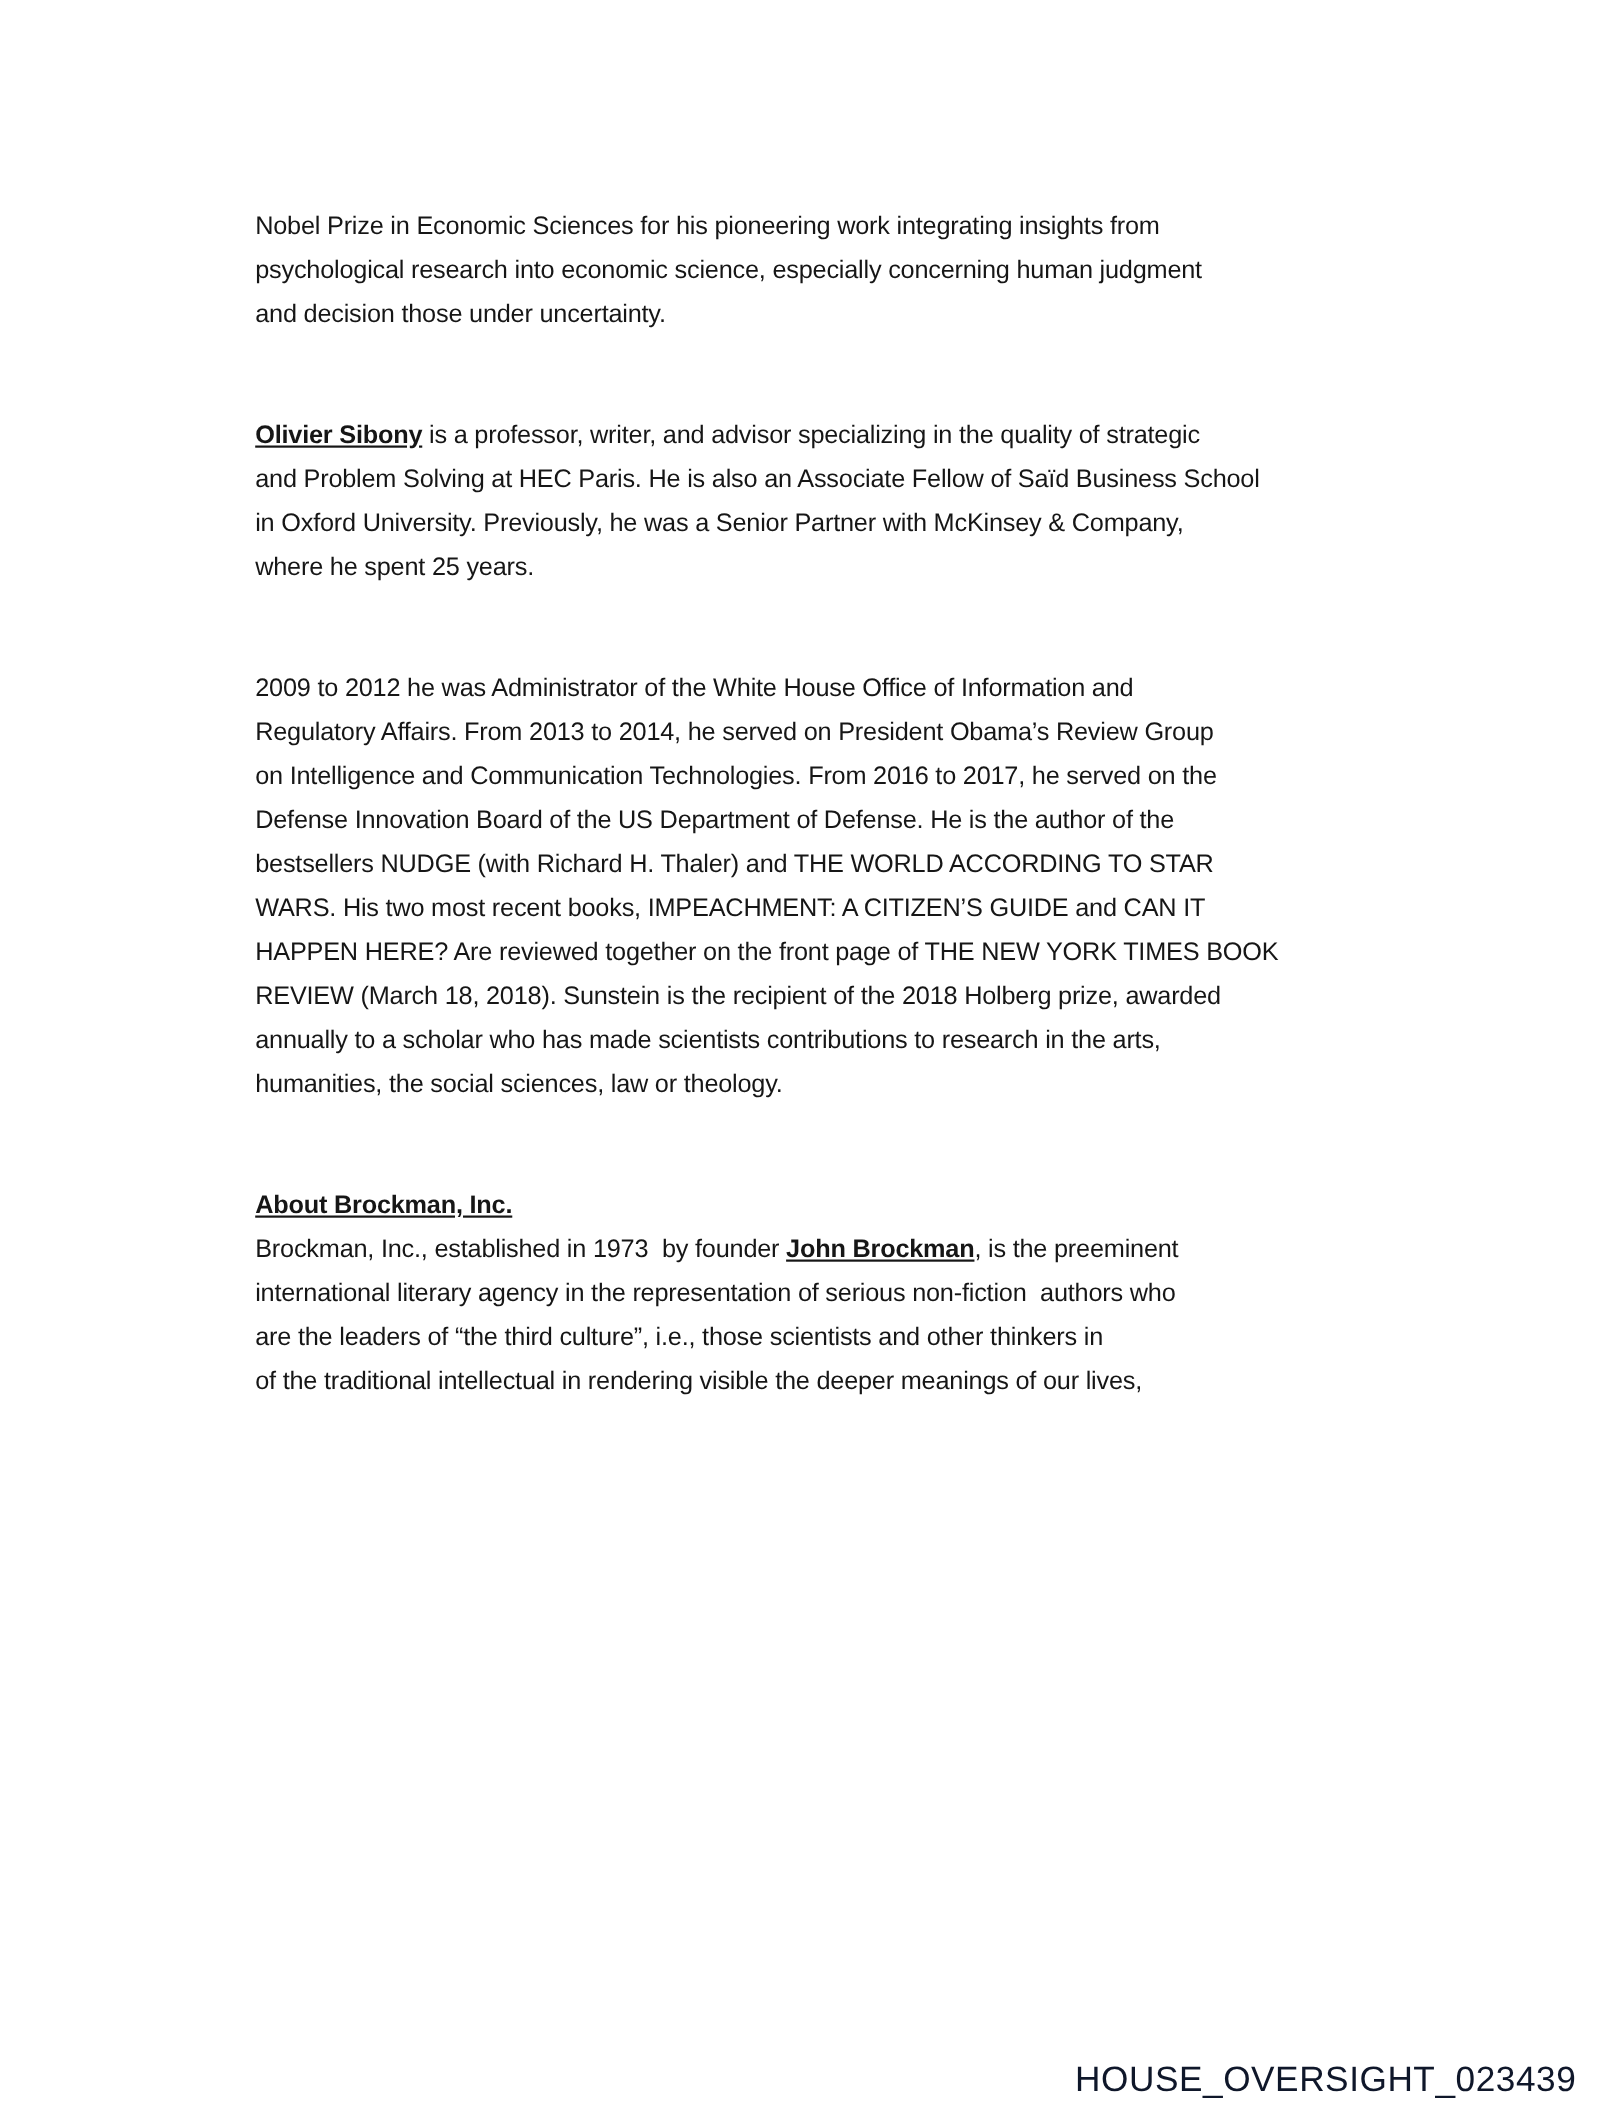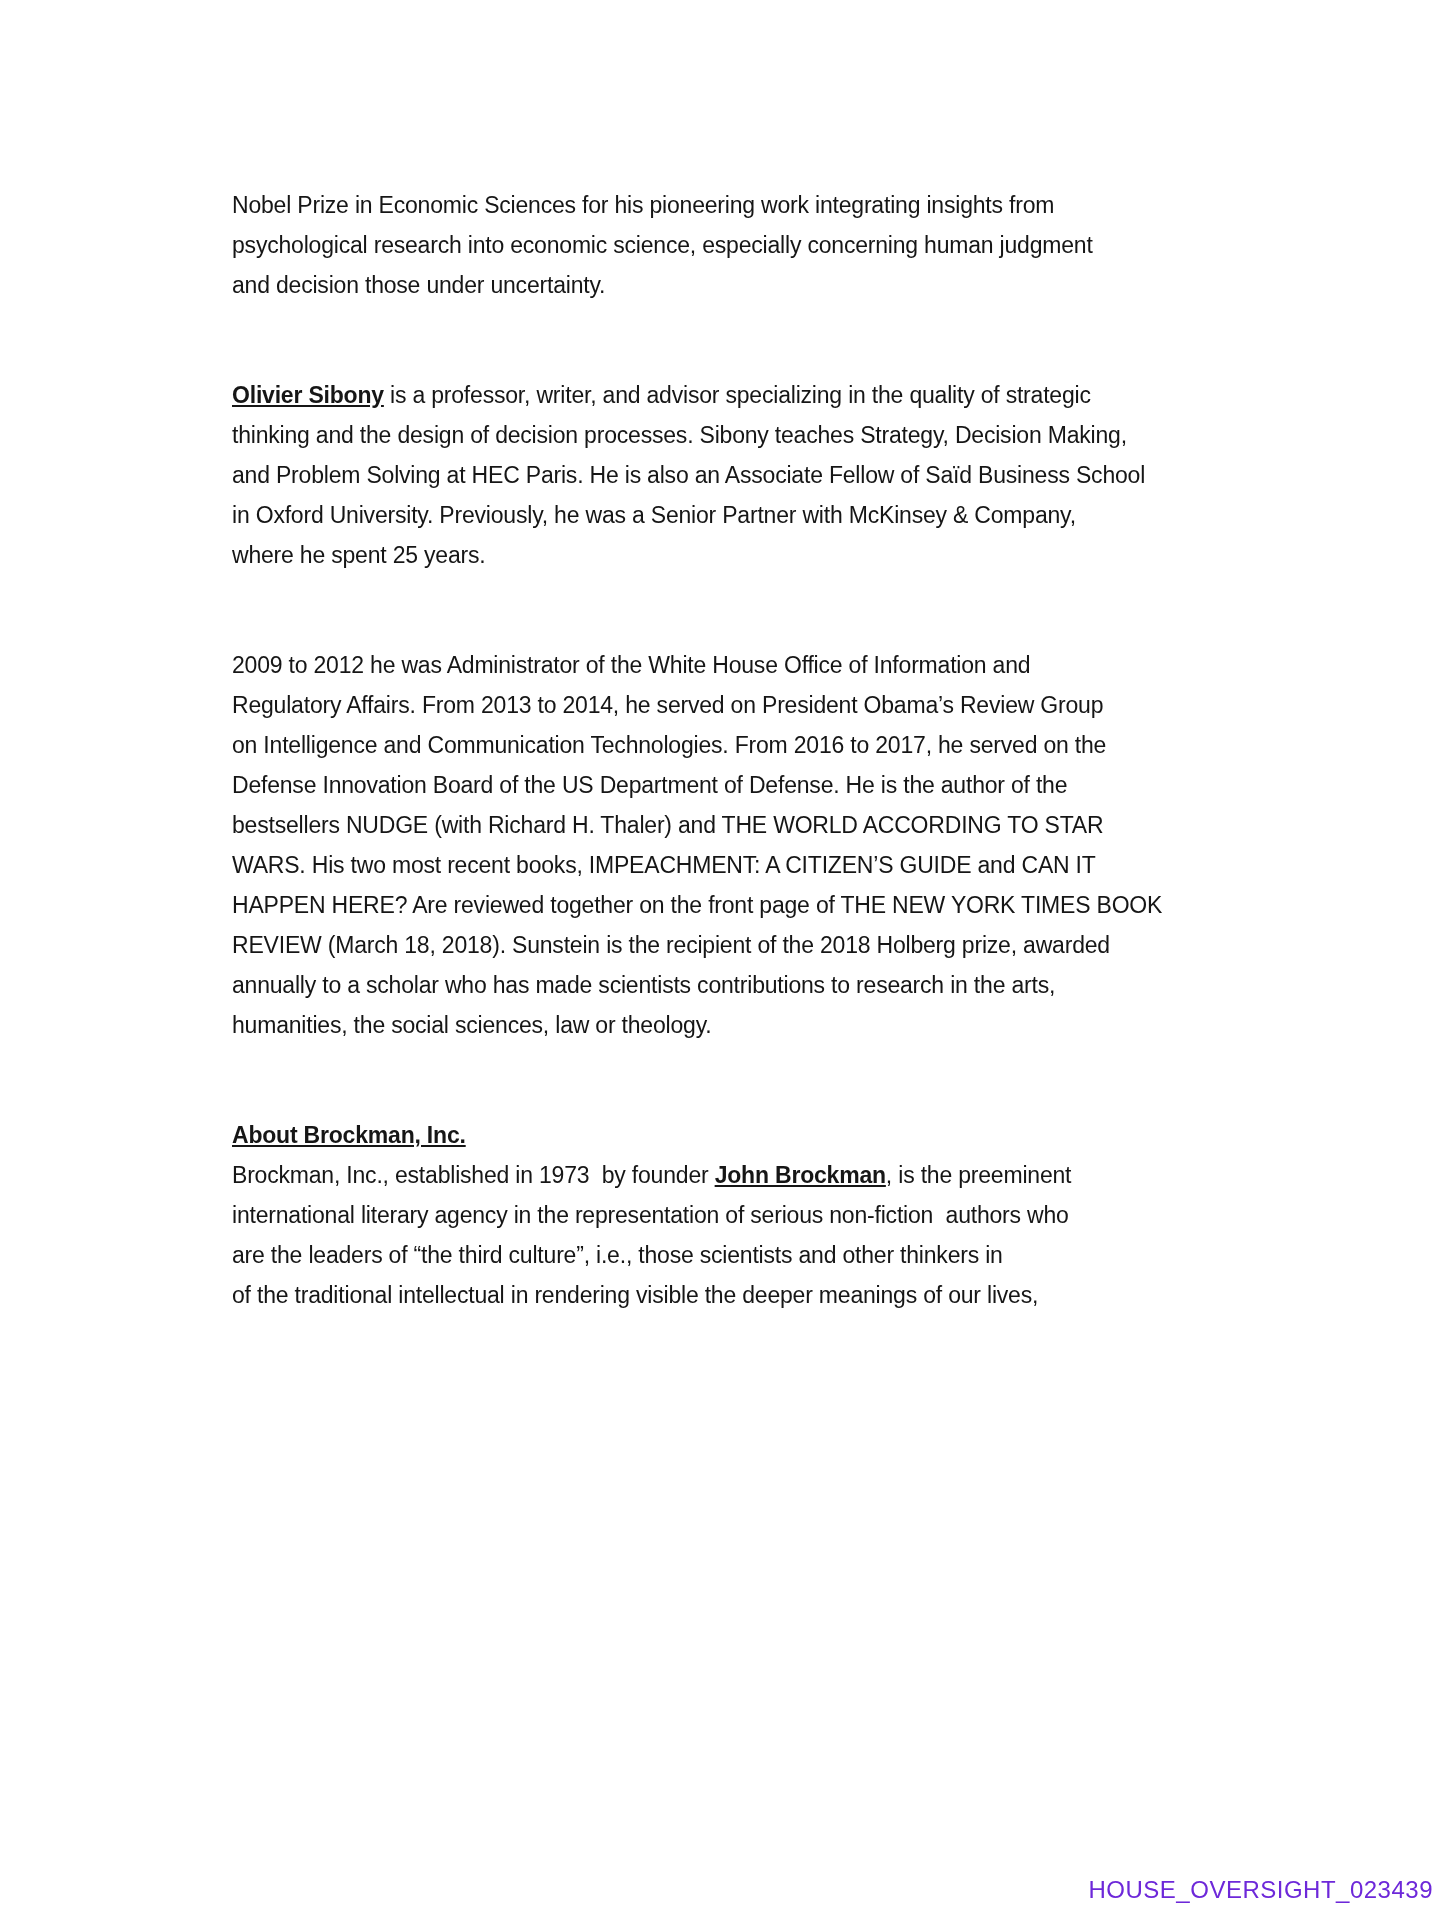--- a/index.html
+++ b/index.html
@@ -40,41 +40,40 @@
     height: 40px;
   }
   .bold {
     font-weight: 700;
     text-decoration: underline;
   }
   .bates {
     position: absolute;
     top: 1872px;
     right: 20px;
-    font-size: 24px;
+    font-size: 32px;
     line-height: 36px;
     letter-spacing: 0.5px;
-    color: #6d28d9;
+    color: #0f172a;
     white-space: pre;
   }
 </style>
 </head>
 <body>
 
 <div class="page">
   <div class="document-body">
       <div class="paragraph">
         <div class="line"><span class="">Nobel Prize in Economic Sciences for his pioneering work integrating insights from</span></div>
         <div class="line"><span class="">psychological research into economic science, especially concerning human judgment</span></div>
         <div class="line"><span class="">and decision those under uncertainty.</span></div>
       </div>
       <div class="line spacer"></div>
       <div class="paragraph">
         <div class="line"><span class="bold">Olivier Sibony</span><span class=""> is a professor, writer, and advisor specializing in the quality of strategic</span></div>
-        <div class="line"><span class="">thinking and the design of decision processes. Sibony teaches Strategy, Decision Making,</span></div>
         <div class="line"><span class="">and Problem Solving at HEC Paris. He is also an Associate Fellow of Saïd Business School</span></div>
         <div class="line"><span class="">in Oxford University. Previously, he was a Senior Partner with McKinsey &amp; Company,</span></div>
         <div class="line"><span class="">where he spent 25 years.</span></div>
       </div>
       <div class="line spacer"></div>
       <div class="paragraph">
         <div class="line"><span class="">2009 to 2012 he was Administrator of the White House Office of Information and</span></div>
         <div class="line"><span class="">Regulatory Affairs. From 2013 to 2014, he served on President Obama’s Review Group</span></div>
         <div class="line"><span class="">on Intelligence and Communication Technologies. From 2016 to 2017, he served on the</span></div>
         <div class="line"><span class="">Defense Innovation Board of the US Department of Defense. He is the author of the</span></div>

